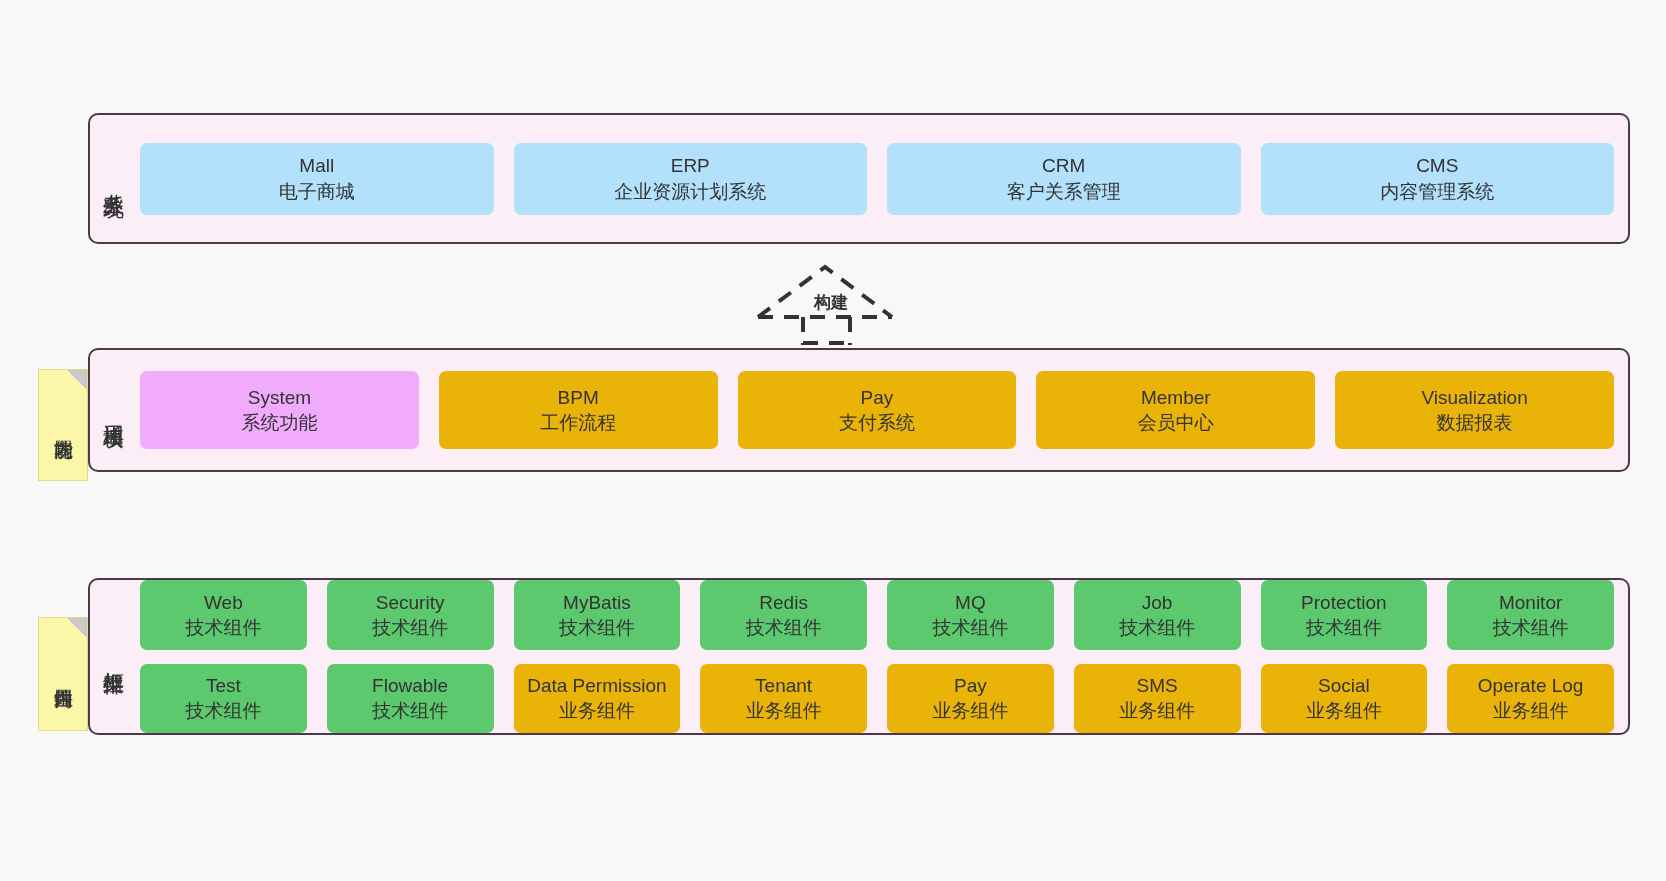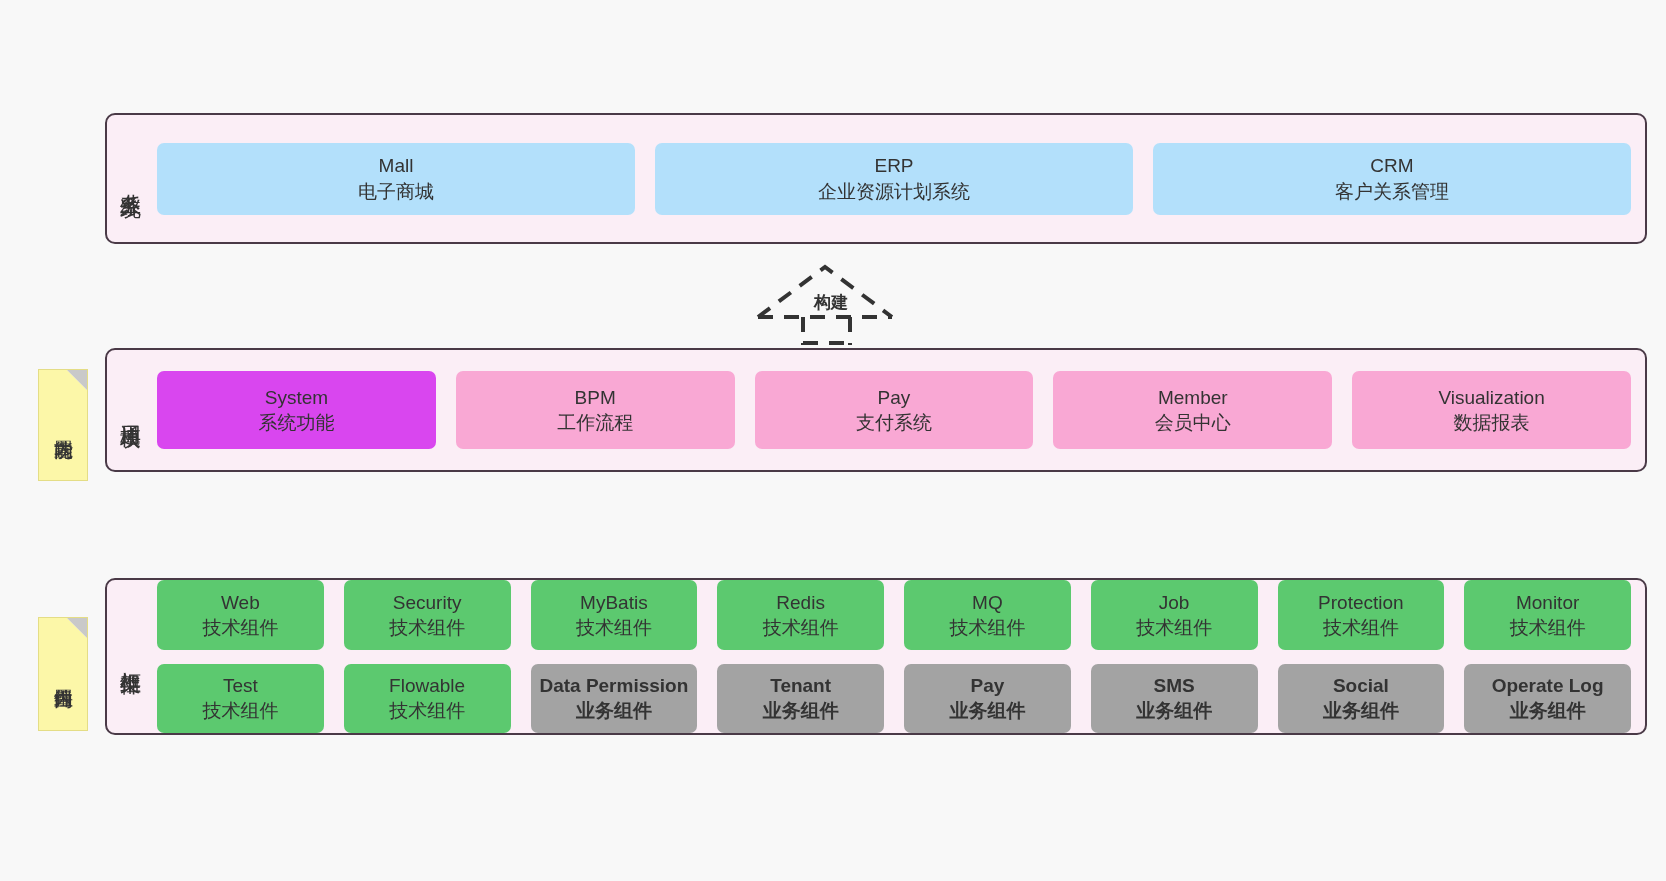--- a/index.html
+++ b/index.html
@@ -15,21 +15,20 @@
 
   
   .layer{
     position:absolute;
     background:#fbeef6;
     border:2px solid #4a3a47;
     border-radius:10px;
     box-sizing:border-box;
     display:flex;
     align-items:stretch;
-    margin-left:17px;
   }
   .layer-title{
     flex:0 0 auto;
     width:46px;
     display:flex;
     align-items:center;
     justify-content:center;
     font-size:21px;
     line-height:1.18;
     color:#333333;
@@ -65,24 +64,24 @@
     color:#333333;
     box-sizing:border-box;
     padding:4px 6px;
     user-select:none;
   }
   .cell .en{display:block;}
   .cell .cn{display:block;}
 
   
   .c-blue{background:#b3e0fb;}
-  .c-red{background:#d946ef;}
-  .c-pink{background:#f9a8d4;}
+  .c-red{background:#f0abfc;}
+  .c-pink{background:#eab308;}
   .c-green{background:#5cc96f;}
-  .c-lgreen{background:#a3a3a3;font-weight:bold;}
+  .c-lgreen{background:#eab308;}
 
   
   #layer-business{left:88px;top:113px;width:1542px;height:131px;}
   #layer-business .cell-row{height:72px;}
 
   #layer-common{left:88px;top:348px;width:1542px;height:124px;}
   #layer-common .cell-row{height:78px;}
 
   #layer-framework{left:88px;top:578px;width:1542px;height:157px;}
   #layer-framework .cell-row{height:82px;}
@@ -154,20 +153,24 @@
           <span class="en">Mall</span>
           <span class="cn">电子商城</span>
         </div>
         <div class="cell c-blue">
           <span class="en">ERP</span>
           <span class="cn">企业资源计划系统</span>
         </div>
         <div class="cell c-blue">
           <span class="en">CRM</span>
           <span class="cn">客户关系管理</span>
+        </div>
+        <div class="cell c-blue">
+          <span class="en">CMS</span>
+          <span class="cn">内容管理系统</span>
         </div>
       </div>
     </div>
   </div>
 
   <div class="arrow" id="arrow-build">
     <svg width="160" height="90" viewBox="0 0 160 90" aria-hidden="true">
       <path d="M 8 62 L 75 12 L 142 62" fill="none" stroke="#333333" stroke-width="4" stroke-dasharray="15,11" stroke-linecap="butt"></path>
       <path d="M 8 62 L 142 62" fill="none" stroke="#333333" stroke-width="4" stroke-dasharray="15,11" stroke-linecap="butt"></path>
       <path d="M 53 62 L 53 90" fill="none" stroke="#333333" stroke-width="4" stroke-dasharray="15,11"></path>

